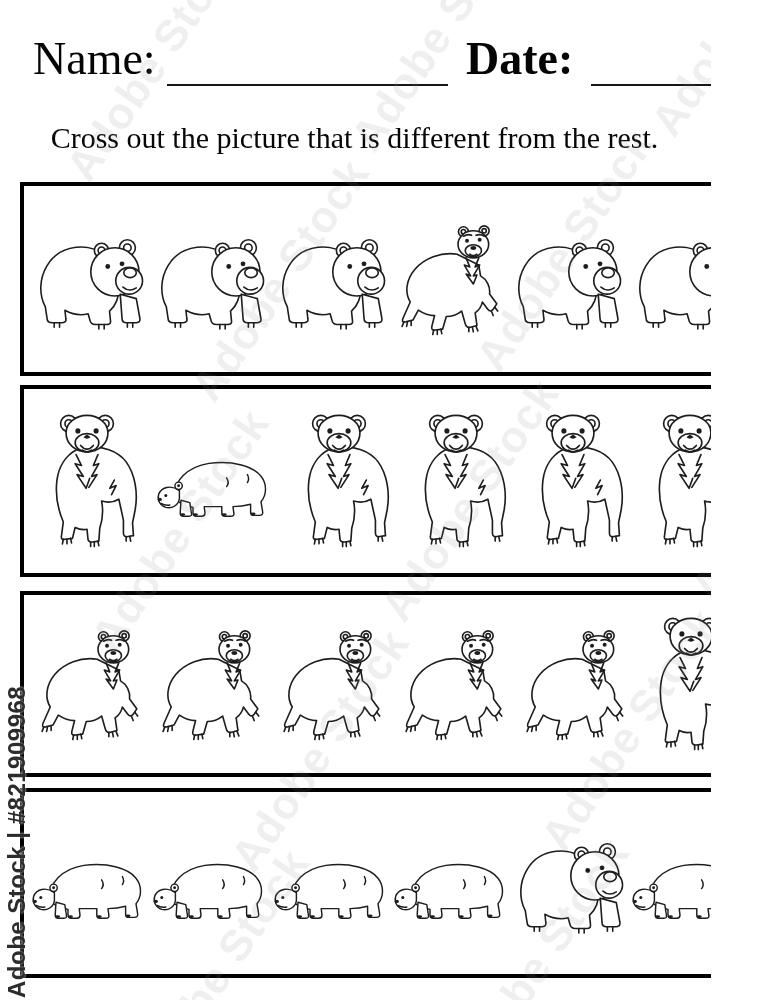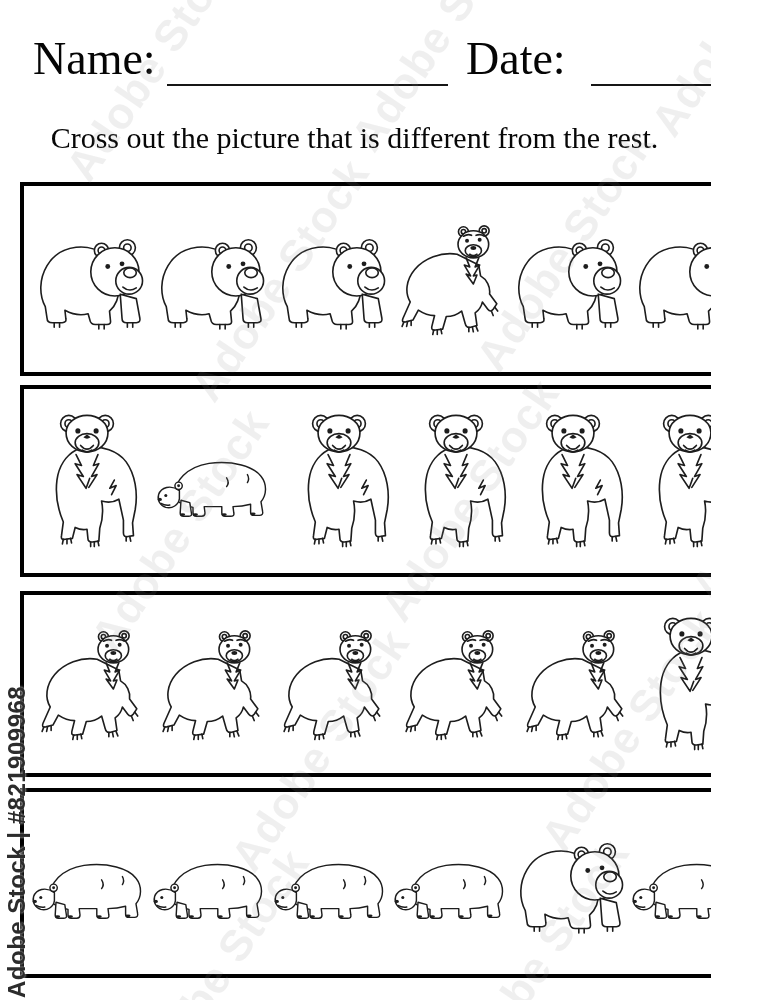--- a/index.html
+++ b/index.html
@@ -1,21 +1,21 @@
 <!DOCTYPE html>
 <html><head>
 <meta charset="utf-8">
 <style>
   html,body{margin:0;padding:0;background:#ffffff;}
   .page{position:relative;width:711px;height:1000px;background:#ffffff;overflow:hidden;
         font-family:"Liberation Serif",serif;color:#000;}
   
   .hdr-label{position:absolute;font-size:46px;line-height:1;font-family:"Liberation Serif",serif;color:#050505;}
   .name-label{left:33px;top:36px;}
-  .date-label{left:466px;top:36px;}
+  .date-label{left:466px;top:36px;font-weight:bold;}
   .write-line{position:absolute;border-top:2px solid #161616;height:0;}
   .name-line{left:167px;top:84px;width:281px;}
   .date-line{left:591px;top:84px;width:165px;}
   .instruction{position:absolute;left:0;right:2px;top:121px;text-align:center;
                font-size:30px;font-family:"Liberation Serif",serif;color:#070707;}
   
   .row{position:absolute;left:20px;width:736px;border:4px solid #000;box-sizing:border-box;
        background:#fff;display:flex;align-items:center;justify-content:space-around;padding:0 4px;}
   .row1{top:182px;height:194px;}
   .row2{top:385px;height:192px;}

